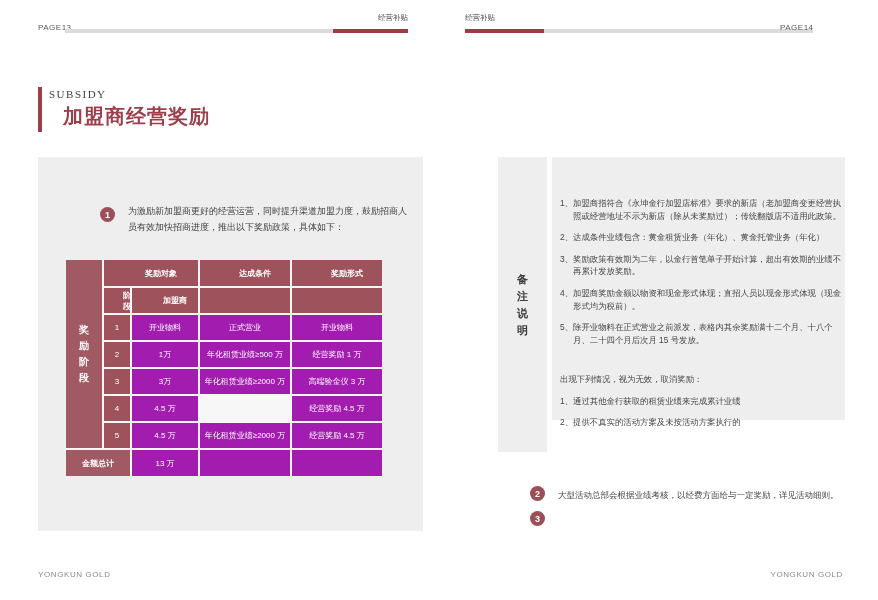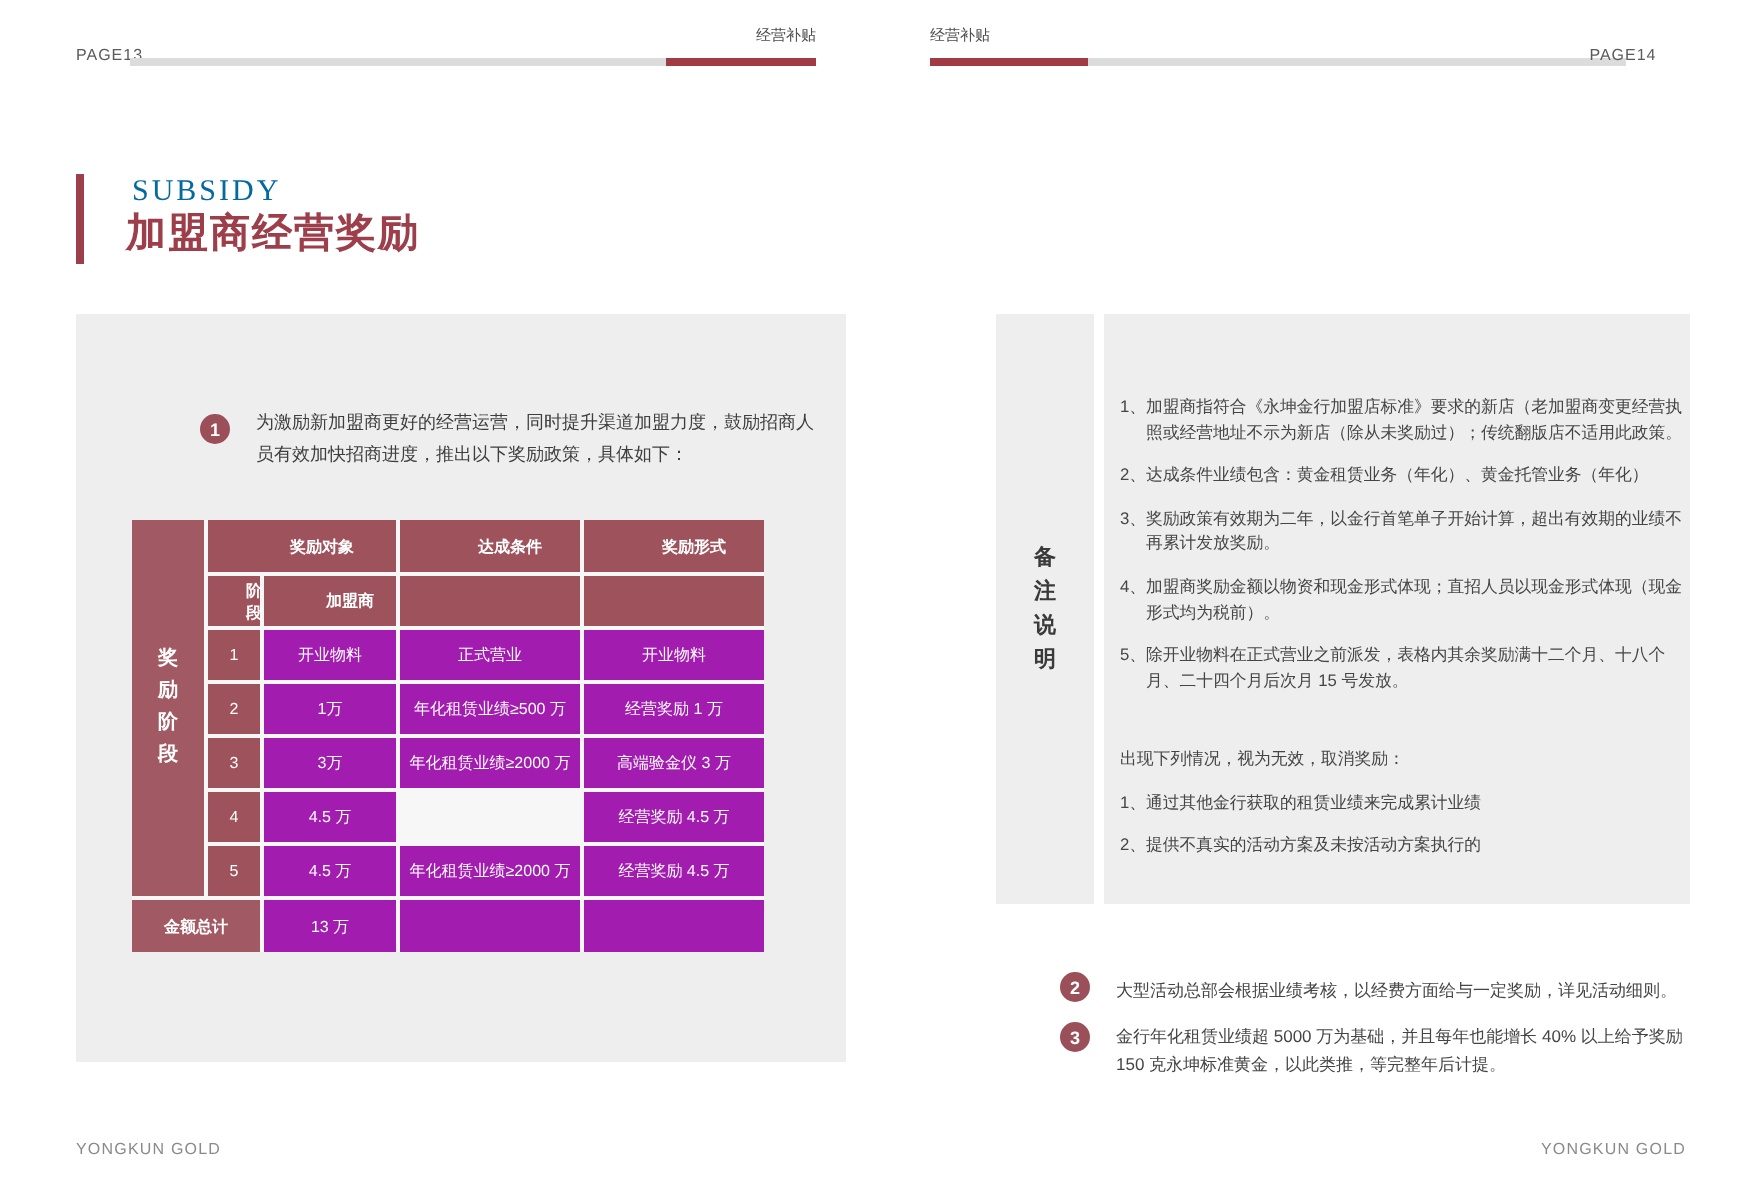--- a/index.html
+++ b/index.html
@@ -6,42 +6,42 @@
   html,body { background:#fff; }
   .canvas {
     position:relative; width:878px; height:600px; background:#ffffff;
     font-family:"Liberation Sans","DejaVu Sans",sans-serif; overflow:hidden;
     color:#3e3e3e;
   }
 
   
   .pg-label { position:absolute; font-size:8px; color:#5a5a5a; letter-spacing:0.5px; }
   #p13-label { left:38px; top:23px; }
-  #p14-label { left:780px; top:23px; width:63px; text-align:center; }
+  #p14-label { left:780px; top:23px; width:63px; text-align:left; }
   .topic { position:absolute; font-size:7.5px; color:#4a4a4a; }
   #topic-left { left:65px; top:13px; width:343px; text-align:right; }
   #topic-right { left:465px; top:13px; }
   .hbar { position:absolute; top:29px; height:4px; background:#dcdcdc; }
   #bar-left { left:65px; width:343px; }
   #bar-left .red { position:absolute; right:0; top:0; height:4px; width:75px; background:#a03a45; }
   #bar-right { left:465px; width:348px; }
   #bar-right .red { position:absolute; left:0; top:0; height:4px; width:79px; background:#a03a45; }
 
   
   .title-rule { position:absolute; left:38px; top:87px; width:4px; height:45px; background:#9c3f4b; }
-  .title-en { position:absolute; left:66px; top:88px; font-family:"Liberation Serif","DejaVu Serif",serif;
-              font-size:15px; letter-spacing:1.5px; color:#0369a1; }
+  .title-en { position:absolute; left:49px; top:88px; font-family:"Liberation Serif","DejaVu Serif",serif;
+              font-size:11px; letter-spacing:1.5px; color:#404040; }
   .title-zh { position:absolute; left:63px; top:103px; font-family:"Liberation Serif","DejaVu Serif",serif;
               font-size:20px; font-weight:bold; color:#9c3f4b; letter-spacing:1px; }
 
   
   .panel { position:absolute; background:#efeeee; }
   #panel-left { left:38px; top:157px; width:385px; height:374px; }
   #notes-strip { left:498px; top:157px; width:49px; height:295px; display:flex; align-items:center; justify-content:center; }
-  #notes-body { left:552px; top:157px; width:293px; height:295px; }
+  #notes-body { left:552px; top:157px; width:293px; height:263px; }
 
   .vlabel { width:12px; word-break:break-all; text-align:center; font-weight:bold;
             color:#3a3a3a; font-size:11px; line-height:17px; }
 
   
   .badge { position:absolute; width:15px; height:15px; border-radius:50%; background:#9b4f58;
            color:#fff; font-size:9px; font-weight:bold; display:flex; align-items:center; justify-content:center; }
   #badge-1 { left:100px; top:207px; }
   #intro-text { position:absolute; left:128px; top:203px; width:282px; font-size:9px; line-height:16px; color:#3e3e3e; }
 
@@ -162,18 +162,17 @@
     <div id="invalid-block">
       <div>出现下列情况，视为无效，取消奖励：</div>
       <div class="iv-item">1、通过其他金行获取的租赁业绩来完成累计业绩</div>
       <div class="iv-item">2、提供不真实的活动方案及未按活动方案执行的</div>
     </div>
   </div>
 
   <div class="badge" id="badge-2">2</div>
   <div id="item2-text">大型活动总部会根据业绩考核，以经费方面给与一定奖励，详见活动细则。</div>
   <div class="badge" id="badge-3">3</div>
-  <div id="item3-text">金行年化租赁业绩超 5000 万为基础，并且每年也能增长 40% 以上给予奖励 150 克永坤标准黄金，以此类推，等完整年后计提。</div>
 
   <div class="footer" id="footer-left">YONGKUN GOLD</div>
   <div class="footer" id="footer-right">YONGKUN GOLD</div>
 
 </div>
 
 </body></html>

